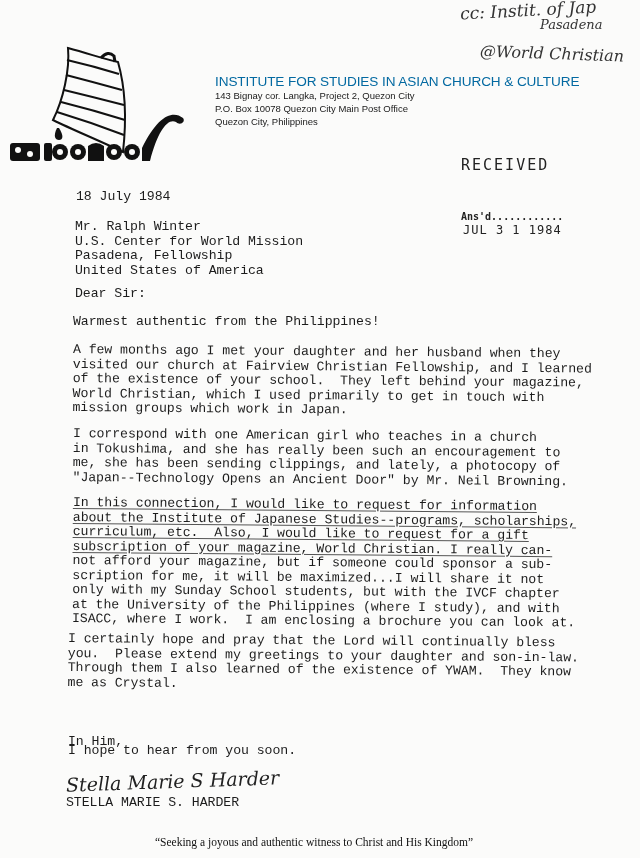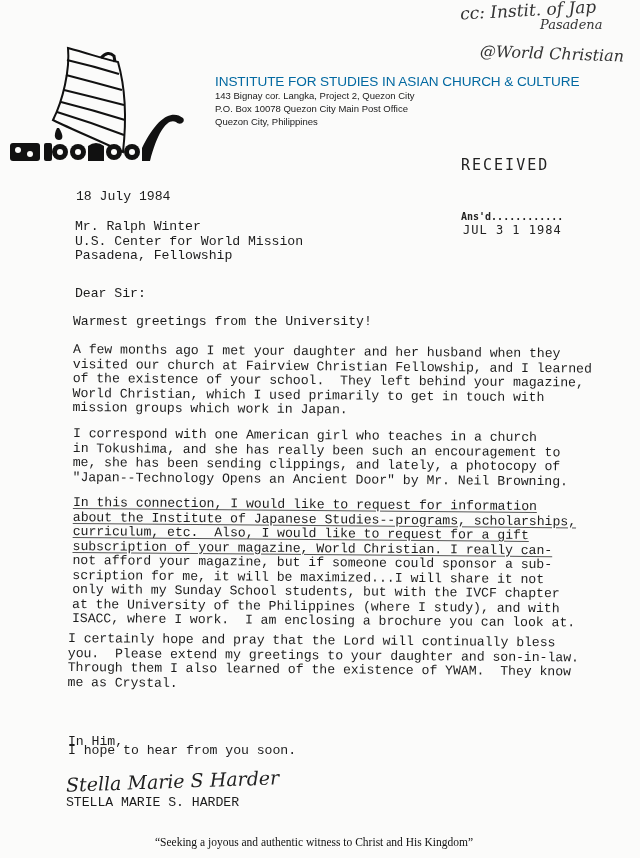--- a/index.html
+++ b/index.html
@@ -81,26 +81,27 @@
 <div class="abs stamp" style="left:461px; top:156px; font-size:15px; letter-spacing:2px;">RECEIVED</div>
 <div class="abs stamp" style="left:463px; top:187px; font-size:12px; letter-spacing:1px;margin-top:36px;">JUL 3 1 1984</div>
 <div class="abs stamp" style="left:461px; top:211px; font-size:10px; font-weight:bold;">Ans'd............</div>
 
 <div class="abs line" style="left:76px; top:190px;">18 July 1984</div>
 
 <div class="abs" style="left:75px; top:220px;">
   <div class="line">Mr. Ralph Winter</div>
   <div class="line">U.S. Center for World Mission</div>
   <div class="line">Pasadena, Fellowship</div>
+  <div class="line">United States of America</div>
 </div>
 
 <div class="abs line" style="left:75px; top:287px;">Dear Sir:</div>
 
 <div class="abs para" style="top:315px;">
-  <div class="line">Warmest greetings from the University!</div>
+  <div class="line">Warmest authentic from the Philippines!</div>
 </div>
 
 <div class="abs para" style="top:343px; transform:rotate(0.5deg); transform-origin:left top;">
   <div class="line">A few months ago I met your daughter and her husband when they</div>
   <div class="line">visited our church at Fairview Christian Fellowship, and I learned</div>
   <div class="line">of the existence of your school.  They left behind your magazine,</div>
   <div class="line">World Christian, which I used primarily to get in touch with</div>
   <div class="line">mission groups which work in Japan.</div>
 </div>
 

